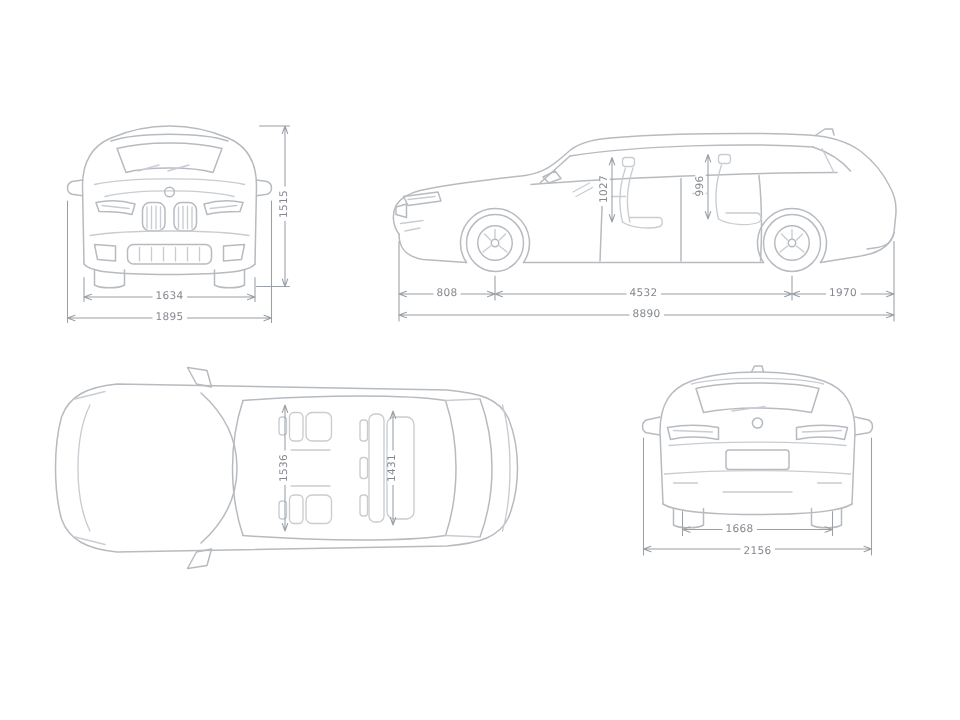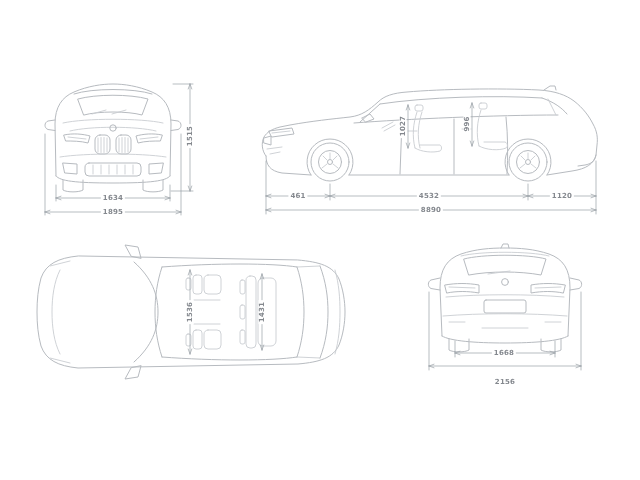--- a/index.html
+++ b/index.html
@@ -1,18 +1,18 @@
 <!DOCTYPE html>
 <html><head>
 <meta charset="utf-8">
 <style>
   html,body{margin:0;padding:0;background:#ffffff;}
   body{width:640px;height:480px;font-family:"DejaVu Sans",sans-serif;}
   .canvas{position:relative;width:640px;height:480px;background:#ffffff;overflow:hidden;}
-  .view{position:absolute;font-weight:bold;}
+  .view{position:absolute;}
   .view svg{position:absolute;left:0;top:0;overflow:visible;display:block;}
   .dim-label{
     position:absolute;font-size:7px;line-height:1;color:#84888e;background:#ffffff;
     padding:0 2px;transform:translate(-50%,-50%);white-space:nowrap;letter-spacing:0.2px;
   }
   .dim-label.vert{transform:translate(-50%,-50%) rotate(-90deg);}
   .car{stroke:#b7bbc0;fill:none;stroke-width:1;stroke-linecap:round;stroke-linejoin:round;}
   .soft{stroke:#c9cdd1;fill:none;stroke-width:0.9;stroke-linecap:round;stroke-linejoin:round;}
   .dim{stroke:#9aa0a6;fill:none;stroke-width:0.7;stroke-linecap:round;stroke-linejoin:round;}
 </style>
@@ -109,23 +109,23 @@
         <path d="M10,120 H340
                  M10,120 l5,-1.8 M10,120 l5,1.8
                  M74,120 l-5,-1.8 M74,120 l-5,1.8 M74,120 l5,-1.8 M74,120 l5,1.8
                  M272,120 l-5,-1.8 M272,120 l-5,1.8 M272,120 l5,-1.8 M272,120 l5,1.8
                  M340,120 l-5,-1.8 M340,120 l-5,1.8"></path>
         <path d="M10,134 H340 M10,134 l5,-1.8 M10,134 l5,1.8 M340,134 l-5,-1.8 M340,134 l-5,1.8"></path>
       </g>
     </svg>
     <span class="dim-label vert" style="left:147px;top:50px;">1027</span>
     <span class="dim-label vert" style="left:211px;top:48px;">996</span>
-    <span class="dim-label" style="left:42px;top:120px;">461</span>
+    <span class="dim-label" style="left:42px;top:120px;">808</span>
     <span class="dim-label" style="left:173px;top:120px;">4532</span>
-    <span class="dim-label" style="left:306px;top:120px;">1120</span>
+    <span class="dim-label" style="left:306px;top:120px;">1970</span>
     <span class="dim-label" style="left:175px;top:134px;">8890</span>
   </section>
 
   <section class="view" style="left:30px;top:240px;width:335px;height:150px;">
     <svg width="335" height="150" viewBox="0 0 335 150">
       <g class="car">
         <path d="M48,16 C28,18 16,24 11,38 C8,49 7,60 7,72 C7,84 8,95 11,106 C16,120 28,126 48,128 L268,124 C290,122 303,118 309,105 C313,95 315,83 315,72 C315,61 313,49 309,39 C303,26 290,22 268,20 Z"></path>
         <path class="soft" d="M30,30 C24,42 22,57 22,72 C22,87 24,102 30,114"></path>
         <path class="soft" d="M20,26 L40,21 M20,118 L40,123"></path>
         <path d="M104,22 C122,38 128,55 128,72 C128,89 122,106 104,122"></path>
@@ -184,17 +184,17 @@
         <path d="M29,99 V110 C33,112.5 45,112.5 49,110 V99"></path>
         <path d="M121,99 V110 C125,112.5 137,112.5 141,110 V99"></path>
       </g>
       <g class="dim">
         <path d="M35,101 V117 M135,101 V117"></path>
         <path d="M35,113 H135 M35,113 l5,-1.8 M35,113 l5,1.8 M135,113 l-5,-1.8 M135,113 l-5,1.8"></path>
         <path d="M9,52 V130 M161,52 V130"></path>
         <path d="M9,126 H161 M9,126 l5,-1.8 M9,126 l5,1.8 M161,126 l-5,-1.8 M161,126 l-5,1.8"></path>
       </g>
     </svg>
-    <span class="dim-label" style="left:84px;top:113px;">1668</span>
-    <span class="dim-label" style="left:85px;top:142px;">2156</span>
+    <span class="dim-label" style="left:73px;top:113px;">1668</span>
+    <span class="dim-label" style="left:85px;top:128px;">2156</span>
   </section>
 
 </div>
 
 </body></html>

